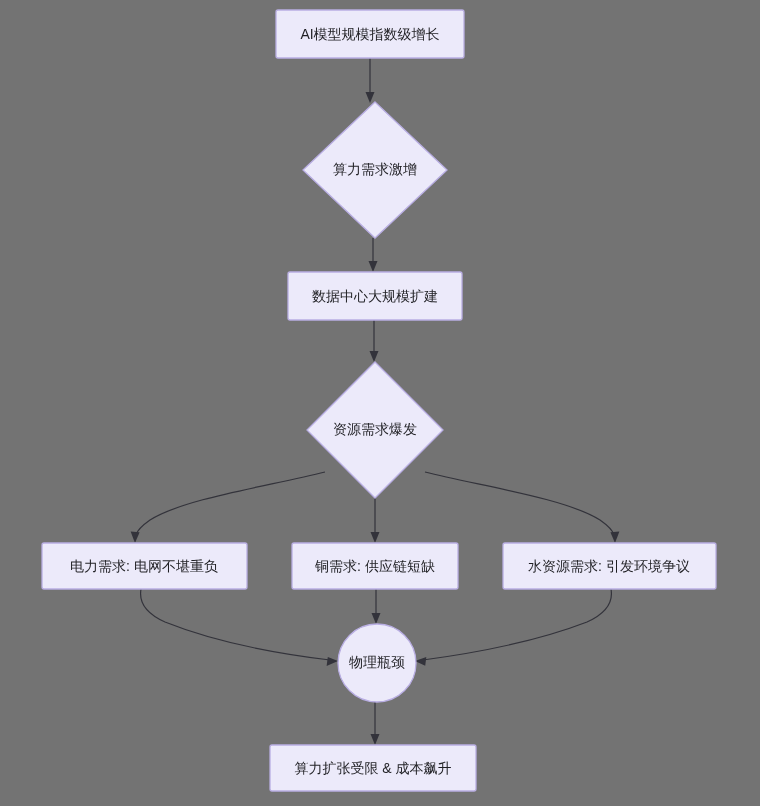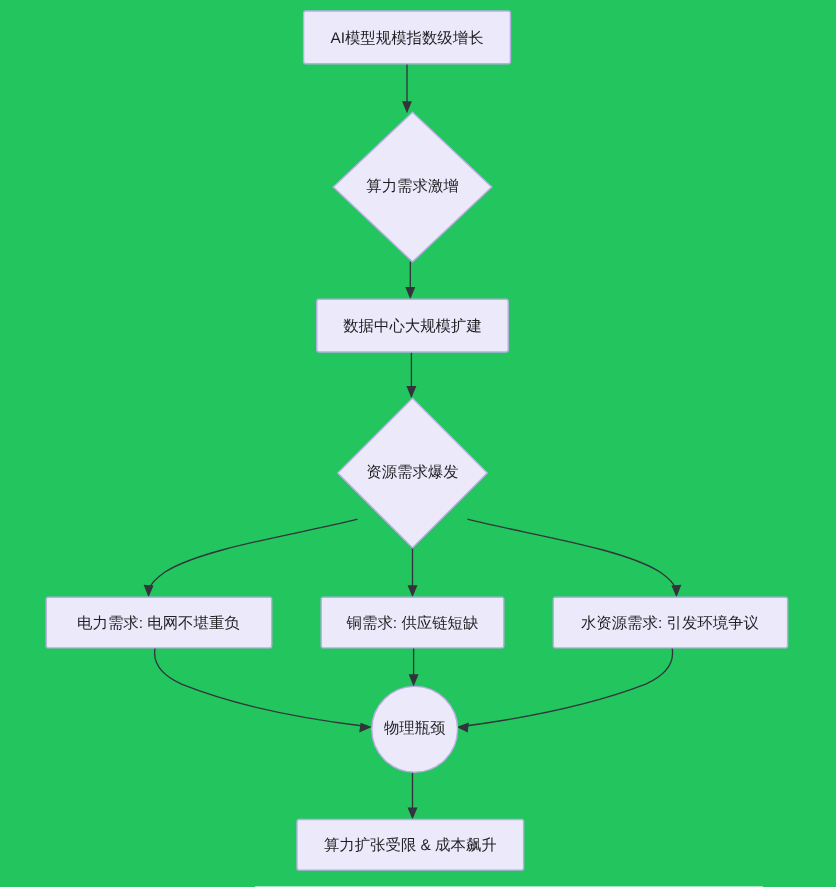--- a/index.html
+++ b/index.html
@@ -10,21 +10,21 @@
   body {
     width: 760px;
     height: 806px;
     font-family: "Liberation Sans", "DejaVu Sans", sans-serif;
     overflow: hidden;
   }
   #flowchart-root {
     position: relative;
     width: 760px;
     height: 806px;
-    background: #22c55e;
+    background: #737373;
   }
   svg#diagram {
     display: block;
     width: 760px;
     height: 806px;
   }
   .node-shape {
     fill: #ECEAFA;
     stroke: #B9AEE3;
     stroke-width: 1.3px;

